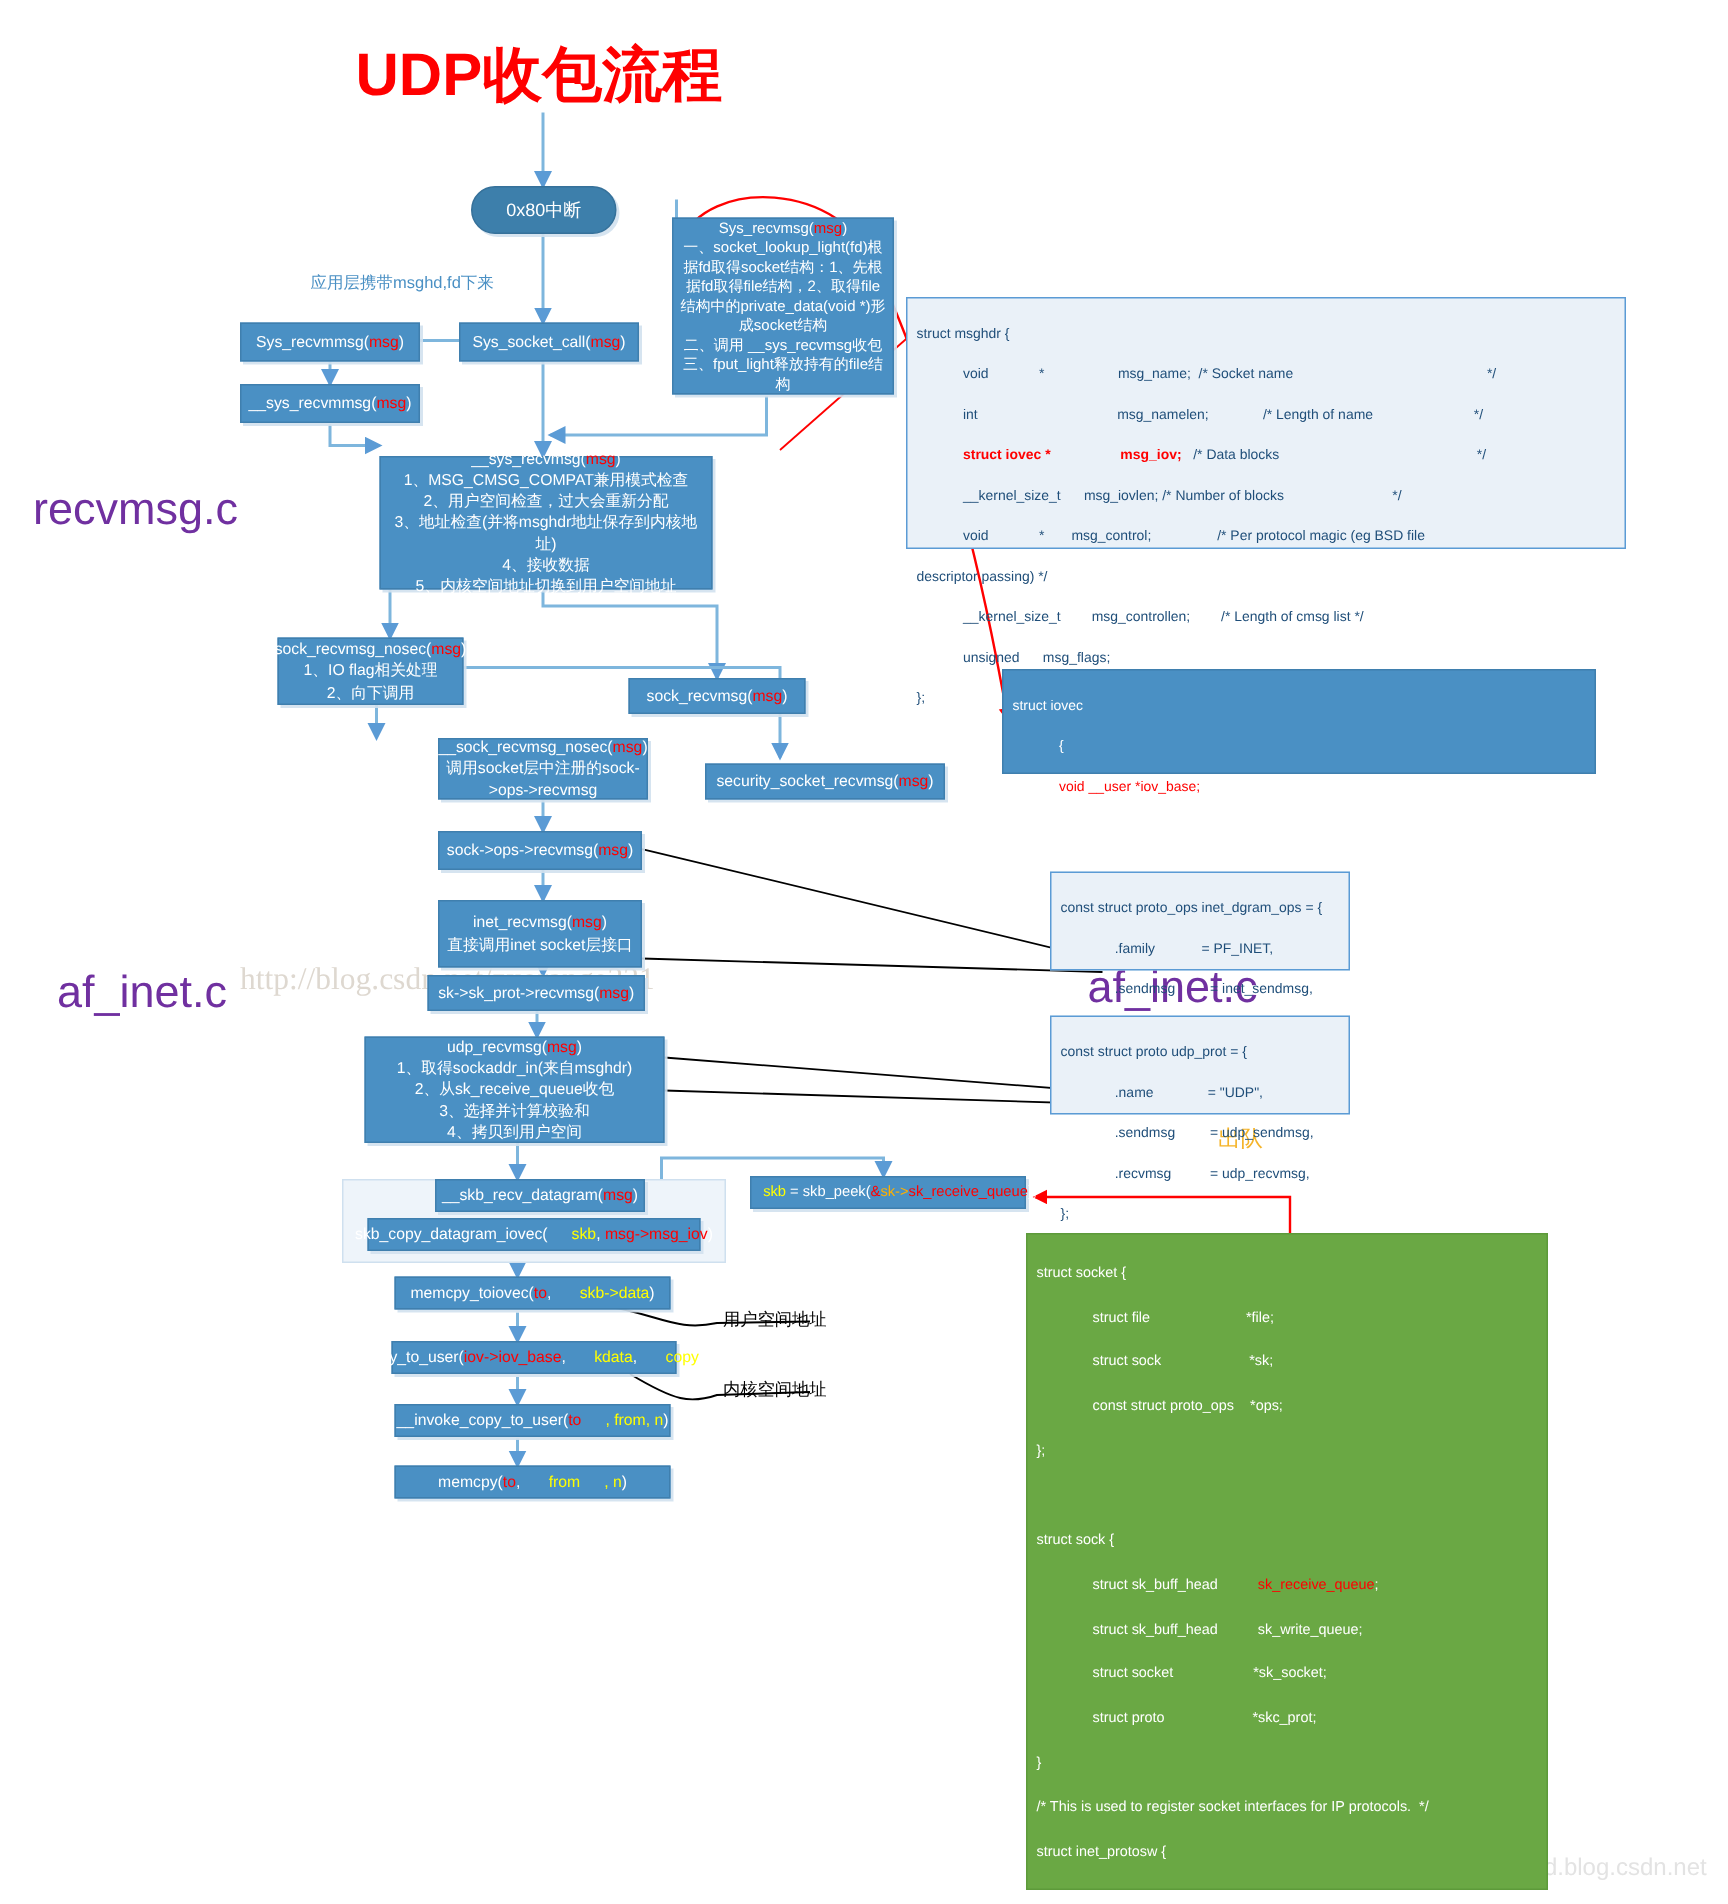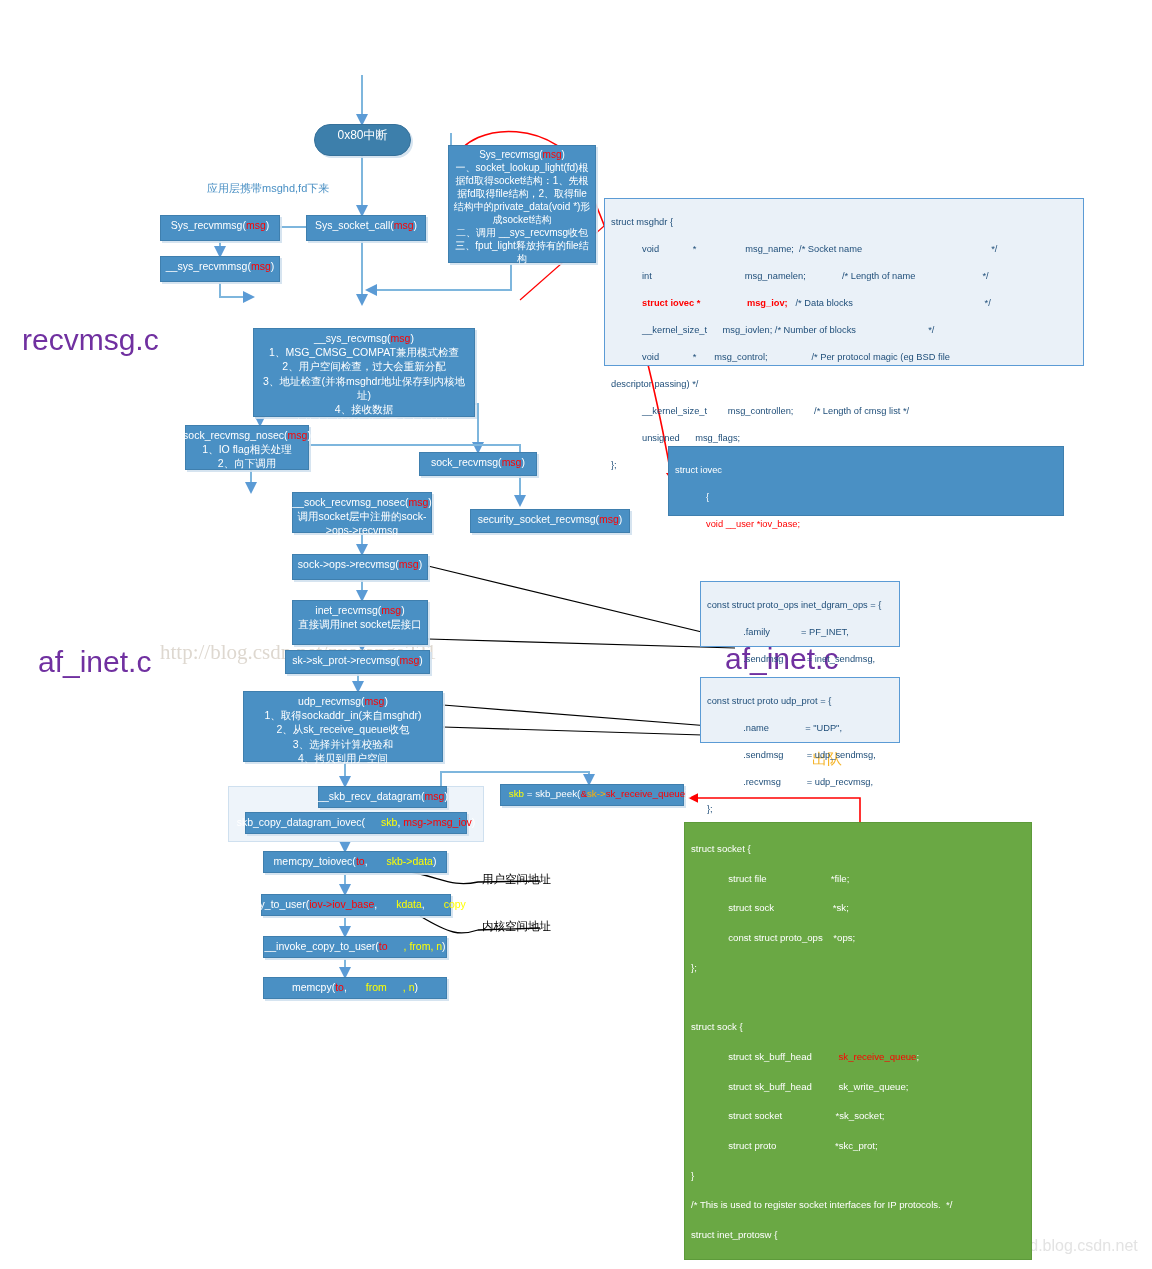--- a/index.html
+++ b/index.html
@@ -3,21 +3,21 @@
 <meta charset="utf-8">
 <style>
   html,body{margin:0;padding:0;background:#ffffff;}
   body{font-family:"Liberation Sans","DejaVu Sans",sans-serif;}
   #canvas{position:relative;width:1152px;height:1269px;overflow:hidden;background:#fff;}
   #svg-layer{position:absolute;left:0;top:0;width:1152px;height:1269px;pointer-events:none;}
 
   .node{position:absolute;background:#4a90c4;border:1px solid #3f7fae;color:#ffffff;
         text-align:center;font-size:10.5px;line-height:1.35;
         box-shadow:2px 2px 0 rgba(210,225,238,0.9);
-        display:flex;flex-direction:column;align-items:center;
+        display:flex;flex-direction:column;align-items:center;justify-content:center;
         box-sizing:border-box;padding:2px 4px;}
   .node .ln{display:block;white-space:nowrap;}
   .node.wrap .ln{white-space:normal;}
 
   .pill{border-radius:22px;background:#3d7fab;border:1px solid #36719a;font-size:12px;}
 
   .codebox{position:absolute;background:#eaf1f8;border:1px solid #5b9bd5;
            color:#1f4e79;font-size:9.3px;line-height:1.45;box-sizing:border-box;
            padding:4px 6px;white-space:pre;font-family:"Liberation Sans",sans-serif;}
   .codebox.blue-fill{background:#4a90c4;color:#ffffff;border-color:#3f7fae;}
@@ -91,20 +91,21 @@
     </g>
 
     <g stroke="#000000" stroke-width="1.3" fill="none">
       <path d="M400,870 C440,876 450,888 478,882 L540,881"></path>
       <path d="M420,916 C450,934 460,936 478,930 L540,928"></path>
     </g>
 
     <path d="M860,822 L860,798 L690,798" stroke="#ff0000" stroke-width="1.6" fill="none" marker-end="url(#ah-red)"></path>
   </svg>
 
+  <div class="title" style="left:237px;top:22px;">UDP收包流程</div>
 
   <div class="filelabel" style="left:22px;top:323px;">recvmsg.c</div>
   <div class="filelabel" style="left:38px;top:645px;">af_inet.c</div>
   <div class="filelabel" style="left:725px;top:642px;">af_inet.c</div>
 
   <div class="watermark" style="left:160px;top:640px;">http://blog.csdn.net/zxorange321</div>
   <div class="watermark2" style="left:935px;top:1237px;">https://is-cloud.blog.csdn.net</div>
 
   <div class="flowlabel" style="left:207px;top:181px;">应用层携带msghd,fd下来</div>
   <div class="goldlabel" style="left:812px;top:750px;">出队</div>
@@ -128,21 +129,21 @@
     <span class="ln"><span>__sys_recvmmsg(</span><span class="kw-red">msg</span><span>)</span></span>
   </div>
 
   <div class="node wrap" style="left:448px;top:145px;width:148px;height:118px;font-size:10px;line-height:1.3;">
     <span class="ln"><span>Sys_recvmsg(</span><span class="kw-red">msg</span><span>)</span></span>
     <span class="ln">一、socket_lookup_light(fd)根据fd取得socket结构：1、先根据fd取得file结构，2、取得file结构中的private_data(void *)形成socket结构</span>
     <span class="ln">二、调用 __sys_recvmsg收包</span>
     <span class="ln">三、fput_light释放持有的file结构</span>
   </div>
 
-  <div class="node wrap" style="left:253px;top:304px;width:222px;height:89px;margin-top:24px;">
+  <div class="node wrap" style="left:253px;top:304px;width:222px;height:89px;">
     <span class="ln"><span>__sys_recvmsg(</span><span class="kw-red">msg</span><span>)</span></span>
     <span class="ln">1、MSG_CMSG_COMPAT兼用模式检查</span>
     <span class="ln">2、用户空间检查，过大会重新分配</span>
     <span class="ln">3、地址检查(并将msghdr地址保存到内核地址)</span>
     <span class="ln">4、接收数据</span>
     <span class="ln">5、内核空间地址切换到用户空间地址</span>
   </div>
 
   <div class="node wrap" style="left:185px;top:425px;width:124px;height:45px;">
     <span class="ln"><span>sock_recvmsg_nosec(</span><span class="kw-red">msg</span><span>)</span></span>
@@ -179,21 +180,21 @@
   <div class="node wrap" style="left:243px;top:691px;width:200px;height:71px;">
     <span class="ln"><span>udp_recvmsg(</span><span class="kw-red">msg</span><span>)</span></span>
     <span class="ln">1、取得sockaddr_in(来自msghdr)</span>
     <span class="ln">2、从sk_receive_queue收包</span>
     <span class="ln">3、选择并计算校验和</span>
     <span class="ln">4、拷贝到用户空间</span>
   </div>
 
   <div style="position:absolute;left:228px;top:786px;width:254px;height:54px;background:#eef4fa;border:1px solid #cfe0ef;"></div>
 
-  <div class="node" style="left:290px;top:786px;width:129px;height:22px;margin-left:28px;">
+  <div class="node" style="left:290px;top:786px;width:140px;height:22px;">
     <span class="ln"><span>__skb_recv_datagram(</span><span class="kw-red">msg</span><span>)</span></span>
   </div>
 
   <div class="node" style="left:245px;top:812px;width:222px;height:22px;">
     <span class="ln"><span>skb_copy_datagram_iovec(</span><span class="kw-yellow">skb</span><span>, </span><span class="kw-red">msg-&gt;msg_iov</span><span>)</span></span>
   </div>
 
   <div class="node" style="left:500px;top:784px;width:184px;height:22px;font-size:9.8px;">
     <span class="ln"><span class="kw-yellow">skb</span><span> = skb_peek(</span><span class="kw-red">&amp;</span><span class="kw-orange">sk-&gt;</span><span class="kw-red">sk_receive_queue</span><span>);</span></span>
   </div>

